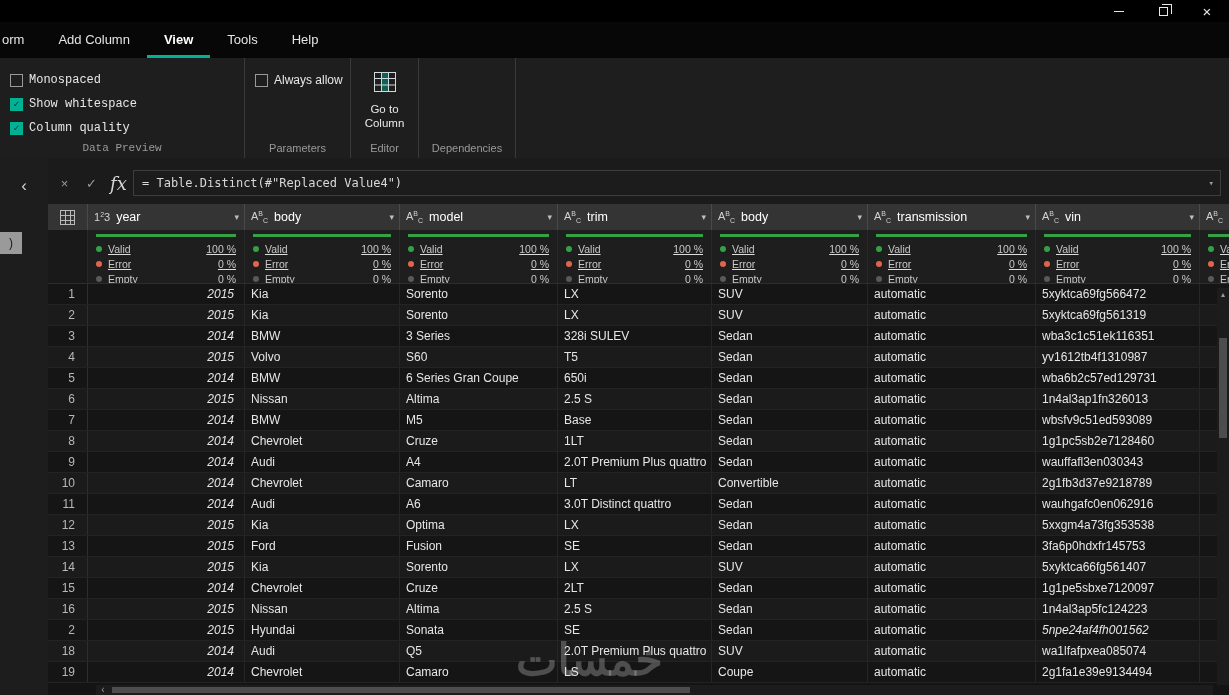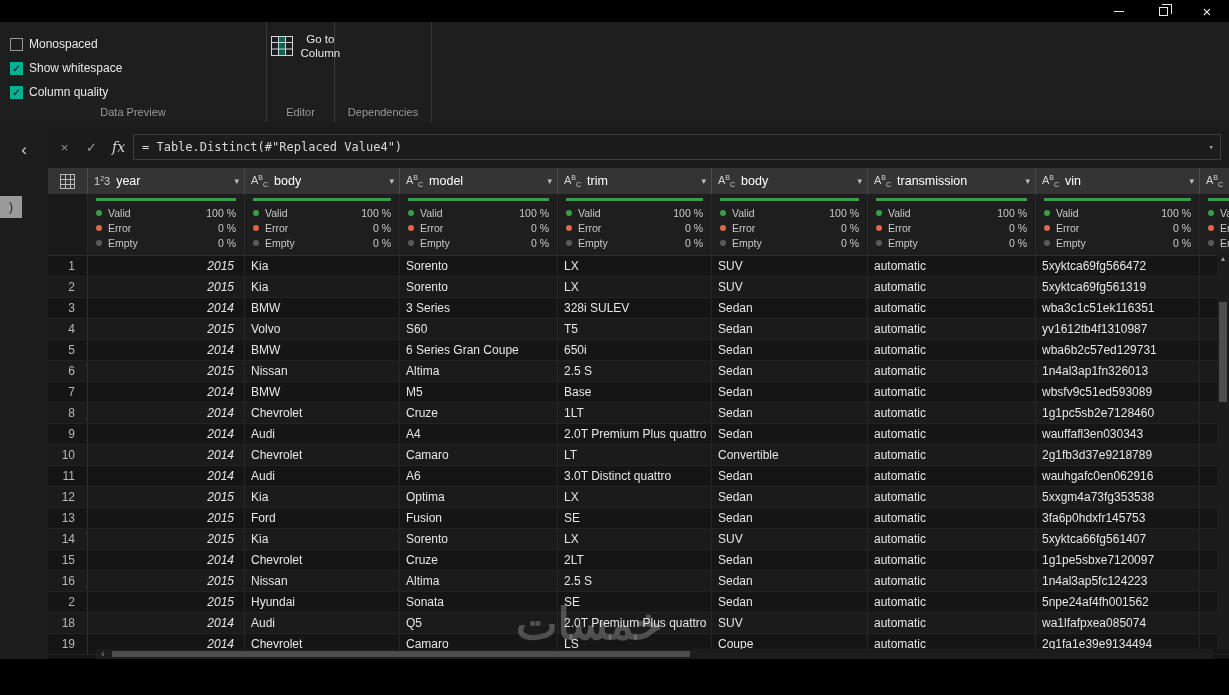--- a/index.html
+++ b/index.html
@@ -18,64 +18,64 @@
   
   .menubar{height:36px;background:#070707;display:flex;align-items:flex-end;}
   .tab{padding:0 17px 11px;font-size:13px;color:#e4e4e4;white-space:nowrap;}
   .tab.first{padding-left:2px;}
   .tab.active{color:#fff;font-weight:bold;border-bottom:3px solid var(--accent);padding-bottom:8px;}
 
   
   .ribbon{height:100px;background:#1e1e1e;display:flex;}
   .rgroup{position:relative;height:100%;border-right:1px solid #3a3a3a;flex:0 0 auto;}
   .glabel{position:absolute;bottom:4px;left:0;right:0;text-align:center;font-size:11px;color:#9a9a9a;white-space:nowrap;}
-  .g-dp{width:267px;}
+  .g-dp{width:245px;font-family:Liberation Mono, monospace;}
   .g-par{width:106px;}
   .g-col{width:68px;}
   .g-adv{width:76px;}
   .g-dep{width:97px;}
   .checkrow{display:flex;padding:15px 0 0 10px;}
   .checkcol{display:flex;flex-direction:column;gap:10px;margin-right:16px;}
   .check{display:flex;align-items:center;gap:6px;font-size:12px;color:#e8e8e8;white-space:nowrap;}
   .box{width:13px;height:13px;border:1px solid #9a9a9a;background:#1e1e1e;display:flex;align-items:center;justify-content:center;flex:0 0 auto;}
   .box.checked{background:var(--accent);border-color:var(--accent);}
   .box.checked::after{content:"✓";font-size:10px;color:#10342b;font-weight:bold;}
-  .bigbtn{margin:9px auto 0;width:66px;display:flex;align-items:center;gap:5px;
+  .bigbtn{margin:9px auto 0;width:66px;display:flex;flex-direction:column;align-items:center;gap:5px;
     font-size:11.5px;color:#e8e8e8;text-align:center;line-height:1.25;}
   .bicon{width:30px;height:30px;display:flex;align-items:center;justify-content:center;}
 
   
   .content{display:flex;height:537px;background:#1b1b1b;}
   .leftrail{width:48px;background:#1d1d1d;position:relative;flex:0 0 auto;}
   .collapse-chevron{position:absolute;top:18px;left:0;right:0;text-align:center;color:#cfcfcf;font-size:17px;}
   .queries-tab{position:absolute;top:74px;left:0;width:22px;height:22px;background:#9a9a9a;color:#1b1b1b;
     display:flex;align-items:center;justify-content:center;font-size:12px;}
   .main{flex:1;display:flex;flex-direction:column;min-width:0;position:relative;}
 
   
   .formulabar{height:26px;margin:12px 8px 8px 4px;display:flex;align-items:center;gap:2px;flex:0 0 auto;}
   .fbtn{width:25px;text-align:center;color:#9a9a9a;font-size:13px;flex:0 0 auto;}
-  .fx{font-family:"DejaVu Serif", serif;font-style:italic;color:#d6d6d6;font-size:14px;}
+  .fx{font-family:"DejaVu Serif", serif;font-style:italic;color:#d6d6d6;font-size:18px;}
   .formula-input{flex:1;height:26px;background:#1c1c1c;border:1px solid #3d3d3d;display:flex;align-items:center;
     padding:0 20px 0 8px;font-family:"DejaVu Sans Mono", monospace;font-size:12px;color:#d8d8d8;position:relative;white-space:nowrap;overflow:hidden;}
   .formula-expand{position:absolute;right:6px;color:#9a9a9a;font-size:9px;}
 
   
   .gridwrap{flex:1;position:relative;overflow:hidden;background:#141414;}
   .grid-header{display:flex;height:26px;background:#343434;}
   .hcorner{width:40px;flex:0 0 auto;border-right:1px solid #4a4a4a;display:flex;align-items:center;justify-content:center;background:#343434;}
   .hcell{flex:0 0 auto;display:flex;align-items:center;gap:6px;padding:0 5px 0 6px;border-right:1px solid #4a4a4a;color:#fff;font-size:12.5px;white-space:nowrap;overflow:hidden;}
   .type-icon{font-size:11px;color:#d2d2d2;line-height:1;flex:0 0 auto;}
   .type-icon i{font-style:normal;font-size:7px;}
   .type-icon .ss{vertical-align:4px;}
   .type-icon .sb{vertical-align:-3px;}
   .hlabel{flex:1;overflow:hidden;}
   .farrow{color:#bdbdbd;font-size:9px;flex:0 0 auto;}
 
-  .grid-quality{display:flex;height:62px;background:#1e1e1e;border-bottom:1px solid #2d2d2d;}
+  .grid-quality{display:flex;height:54px;background:#1e1e1e;border-bottom:1px solid #2d2d2d;text-decoration:underline;}
   .qcorner{width:40px;flex:0 0 auto;border-right:1px solid #282828;background:#191919;}
   .qcell{flex:0 0 auto;border-right:1px solid #282828;padding:2px 8px 0;font-size:10.5px;color:#c9c9c9;overflow:hidden;}
   .qbar{height:3px;background:#35a045;margin:2px 0 4px;}
   .qline{display:flex;align-items:center;gap:6px;height:15px;white-space:nowrap;}
   .dot{width:6px;height:6px;border-radius:50%;flex:0 0 auto;}
   .dot.valid{background:#35a045;}
   .dot.error{background:#e0654c;}
   .dot.empty{background:#595959;}
   .qpct{margin-left:auto;}
 
@@ -105,20 +105,27 @@
         <span class="ic-min"></span>
       </div>
     <div class="win-btn">
         <span class="ic-restore"></span>
       </div>
     <div class="win-btn">
         <span class="ic-close">×</span>
       </div>
   </div>
 
+  <div class="menubar">
+    <div class="tab first">orm</div>
+    <div class="tab">Add Column</div>
+    <div class="tab active">View</div>
+    <div class="tab">Tools</div>
+    <div class="tab">Help</div>
+  </div>
 
   <div class="ribbon">
     <div class="rgroup g-dp">
       <div class="checkrow">
         <div class="checkcol">
           <label class="check">
             <span class="box"></span>
             <span>Monospaced</span>
           </label>
           <label class="check">
@@ -127,20 +134,29 @@
           </label>
           <label class="check">
             <span class="box checked"></span>
             <span>Column quality</span>
           </label>
         </div>
       </div>
       <div class="glabel">Data Preview</div>
     </div>
 
+    <div class="rgroup g-par">
+      <div class="checkrow">
+        <label class="check">
+          <span class="box"></span>
+          <span>Always allow</span>
+        </label>
+      </div>
+      <div class="glabel">Parameters</div>
+    </div>
 
     <div class="rgroup g-col">
       <div class="bigbtn">
         <span class="bicon">
           <svg width="28" height="28" viewBox="0 0 28 28">
             <rect x="3.5" y="4.5" width="21" height="19" fill="none" stroke="#cfd8dc"></rect>
             <rect x="10.5" y="4.5" width="7" height="19" fill="rgba(0,178,148,0.45)" stroke="#cfd8dc"></rect>
             <line x1="17.5" y1="4.5" x2="17.5" y2="23.5" stroke="#cfd8dc"></line>
             <line x1="3.5" y1="10.5" x2="24.5" y2="10.5" stroke="#cfd8dc"></line>
             <line x1="3.5" y1="17" x2="24.5" y2="17" stroke="#cfd8dc"></line>
@@ -549,21 +565,21 @@
               <div class="cell" style="width: 160px;"></div>
             </div>
             <div class="grow">
               <div class="rnum">2</div>
               <div class="cell numcell" style="width: 157px;">2015</div>
               <div class="cell" style="width: 155px;">Hyundai</div>
               <div class="cell" style="width: 158px;">Sonata</div>
               <div class="cell" style="width: 154px;">SE</div>
               <div class="cell" style="width: 156px;">Sedan</div>
               <div class="cell" style="width: 168px;">automatic</div>
-              <div class="cell" style="width: 164px;">5npe24af4fh001562</div>
+              <div class="cell" style="width: 164px; font-style: italic;">5npe24af4fh001562</div>
               <div class="cell" style="width: 160px;"></div>
             </div>
             <div class="grow">
               <div class="rnum">18</div>
               <div class="cell numcell" style="width: 157px;">2014</div>
               <div class="cell" style="width: 155px;">Audi</div>
               <div class="cell" style="width: 158px;">Q5</div>
               <div class="cell" style="width: 154px;">2.0T Premium Plus quattro</div>
               <div class="cell" style="width: 156px;">SUV</div>
               <div class="cell" style="width: 168px;">automatic</div>

